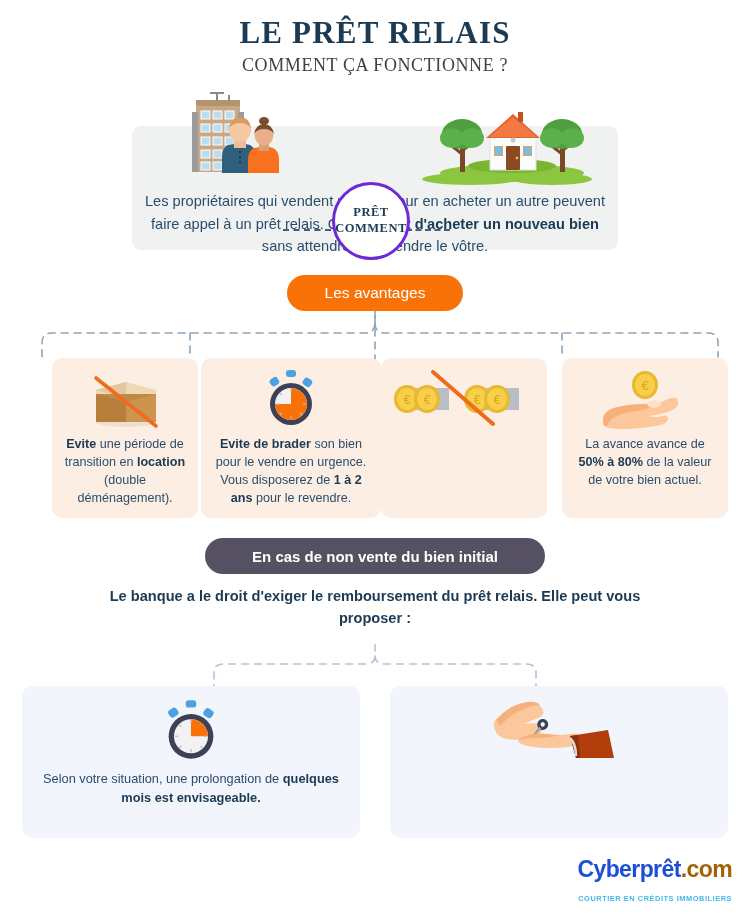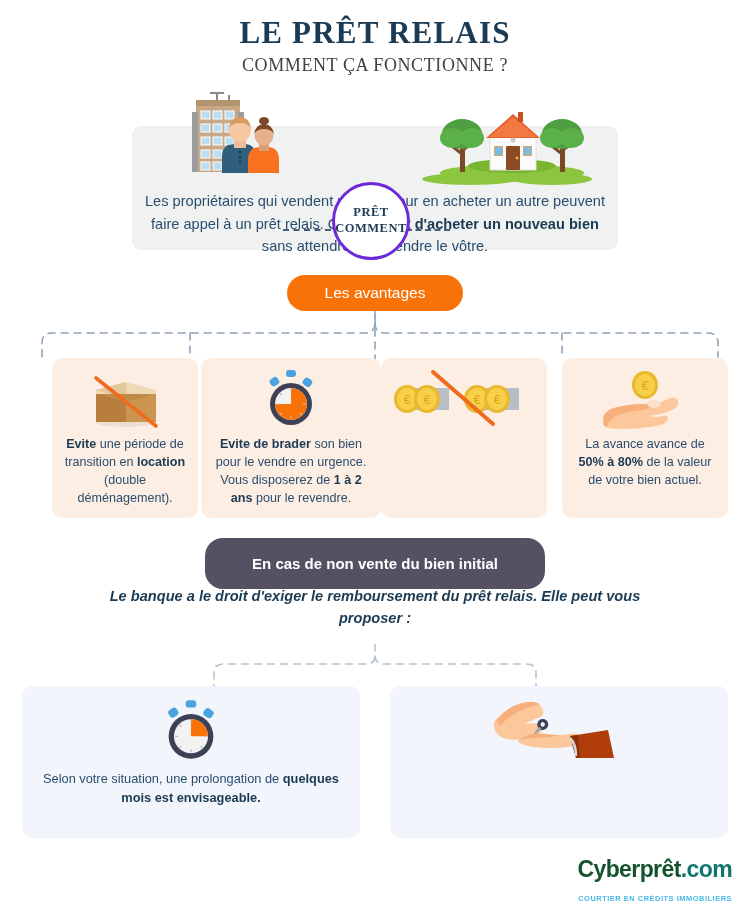--- a/index.html
+++ b/index.html
@@ -78,47 +78,47 @@
   }
   .card .icon-area{height:62px;display:flex;align-items:center;justify-content:center;}
   .card .card-text{
     padding:0 10px;text-align:center;font-size:12.6px;line-height:1.42;color:#2a4d6e;
     margin-top:6px;
   }
   .card .card-text b{font-weight:bold;color:#1b3a54;}
 
   
   .pill-dark{
-    position:absolute;left:205px;top:538px;width:340px;height:51px;
+    position:absolute;left:205px;top:538px;width:340px;height:36px;
     background:#565063;border-radius:18px;
     display:flex;align-items:center;justify-content:center;
     color:#ffffff;font-size:15px;font-weight:bold;
   }
   .mid-text{
     position:absolute;left:95px;top:586px;width:560px;text-align:center;
-    font-size:14.6px;font-weight:bold;line-height:1.5;color:#1b3a54;font-style:italic;
+    font-size:14.6px;font-weight:bold;line-height:1.5;color:#1b3a54;
   }
 
   
   .bottom-row{position:absolute;left:0;top:686px;width:696px;height:152px;}
   .bcard{
     position:absolute;top:0;height:152px;background:#f2f5fc;border-radius:10px;
     box-sizing:border-box;padding-top:12px;
   }
   .bcard .icon-area{height:66px;display:flex;align-items:center;justify-content:center;}
   .bcard .card-text{
     padding:0 14px;text-align:center;font-size:12.8px;line-height:1.45;color:#2a4d6e;margin-top:6px;
   }
   .bcard .card-text b{font-weight:bold;color:#1b3a54;}
 
   
   .logo{position:absolute;right:18px;top:858px;text-align:right;}
   .logo-main{font-size:23px;font-weight:bold;letter-spacing:-0.6px;line-height:1;}
-  .logo-cyber{color:#14532d;}
-  .logo-com{color:#0f766e;margin-top:20px;}
+  .logo-cyber{color:#1d4ed8;}
+  .logo-com{color:#a16207;margin-top:20px;}
   .logo-tag{
     font-size:7.4px;font-weight:bold;letter-spacing:0.55px;color:#45b9ea;margin-top:13px;
   }
   svg{display:block;}
 </style>
 </head>
 <body>
 
 <div class="page">
 

